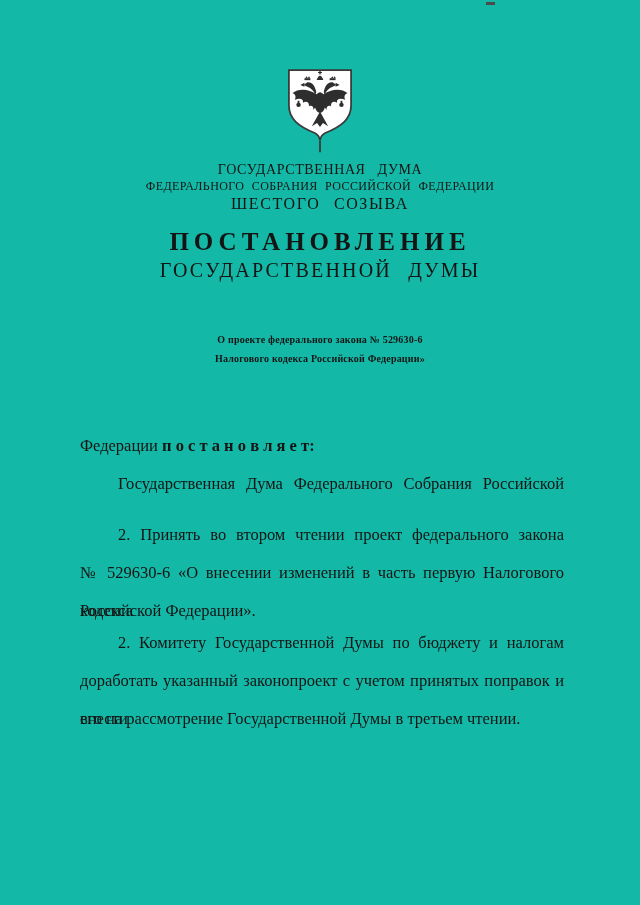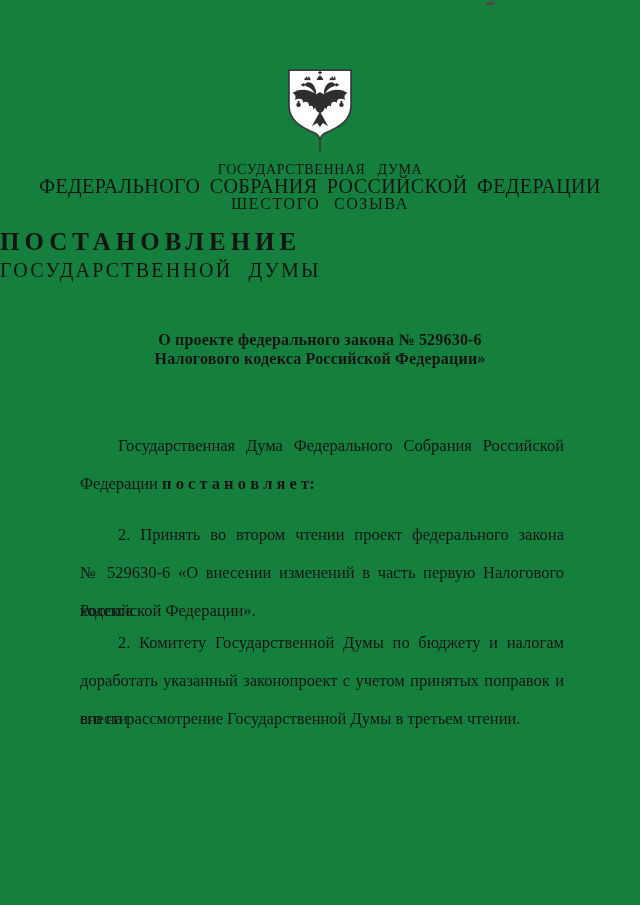--- a/index.html
+++ b/index.html
@@ -1,50 +1,50 @@
 <!DOCTYPE html>
 <html><head>
 <meta charset="utf-8">
 <style>
   html, body { margin:0; padding:0; background:#e8e8e8; }
   .page {
     position:relative;
     width:640px; height:905px;
     margin:0 auto;
-    background:#15803d;
+    background:#14b8a6;
     font-family:"Liberation Serif", serif;
     color:#141414;
     overflow:hidden;
   }
   .scan-mark {
     position:absolute; top:2px; left:486px;
     width:9px; height:3px; background:#4a4a4a;
   }
   .emblem {
     position:absolute; top:67px; left:50%;
     transform:translateX(-50%);
     width:74px; height:92px;
   }
   .org-block {
     position:absolute; top:161px; left:0; right:0;
     text-align:center;
   }
   .org1 { font-size:14px; line-height:17px; letter-spacing:0.6px; word-spacing:8px; }
-  .org2 { font-size:20px; line-height:17px; letter-spacing:0.4px; word-spacing:4px; }
+  .org2 { font-size:12px; line-height:17px; letter-spacing:0.4px; word-spacing:4px; }
   .org3 { font-size:16px; line-height:17px; letter-spacing:1.6px; word-spacing:8px; }
   .title-block {
     position:absolute; top:229px; left:0; right:0;
-    text-align:left;
+    text-align:center;
   }
   .title1 { font-size:25px; font-weight:bold; letter-spacing:5px; line-height:26px; }
   .title2 { font-size:20px; letter-spacing:2.2px; word-spacing:9px; line-height:23px; margin-top:4px; }
   .subject-block {
     position:absolute; top:330px; left:0; right:0;
     text-align:center;
-    font-weight:bold; font-size:16px; line-height:19px;
+    font-weight:bold; font-size:10px; line-height:19px;
     letter-spacing:0.2px;
   }
   .body-block {
     position:absolute; top:427px; left:80px;
     width:484px;
     font-size:16.5px;
   }
   .line { line-height:38px; height:38px; white-space:nowrap; }
   .just { text-align:justify; text-align-last:justify; white-space:normal; }
   .indent { padding-left:38px; }
@@ -99,22 +99,22 @@
   </div>
 
   <div class="subject-block">
     <div>О проекте федерального закона № 529630-6</div>
     <div>Налогового кодекса Российской Федерации»</div>
   </div>
 
   <div class="body-block">
 
     <div>
+      <div class="line"><span>Федерации </span><span class="keyword">п о с т а н о в л я е т:</span></div>
       <div class="line just indent">Государственная Дума Федерального Собрания Российской</div>
-      <div class="line"><span>Федерации </span><span class="keyword">п о с т а н о в л я е т:</span></div>
     </div>
 
     <div class="para1">
       <div class="line just indent">2. Принять во втором чтении проект федерального закона</div>
       <div class="line just">№ 529630-6 «О внесении изменений в часть первую Налогового кодекса</div>
       <div class="line">Российской Федерации».</div>
     </div>
 
     <div class="para2">
       <div class="line just indent">2. Комитету Государственной Думы по бюджету и налогам</div>

